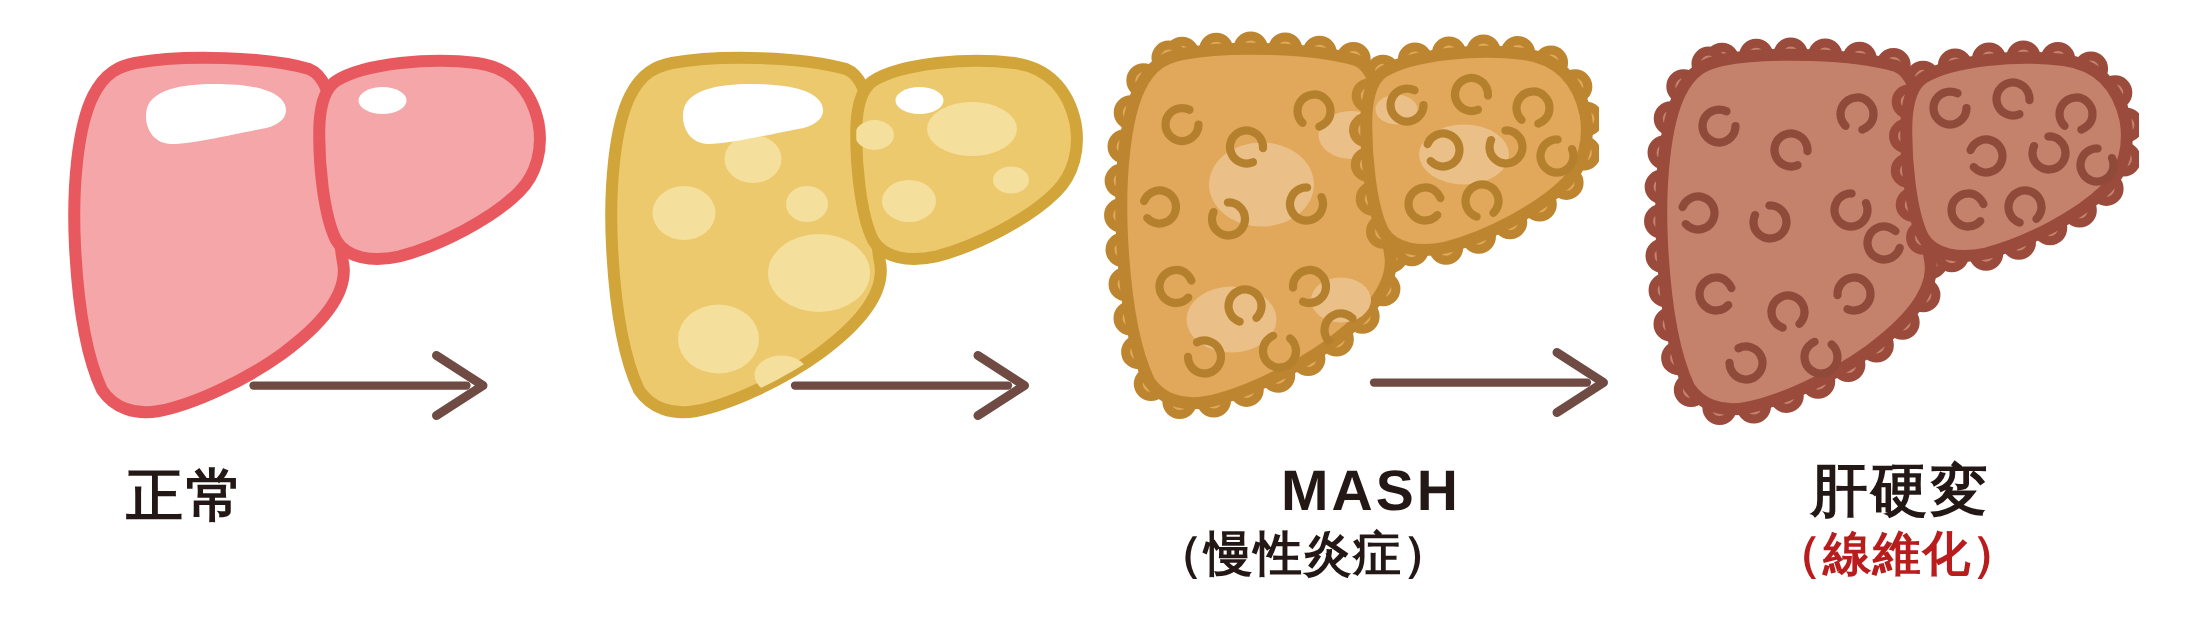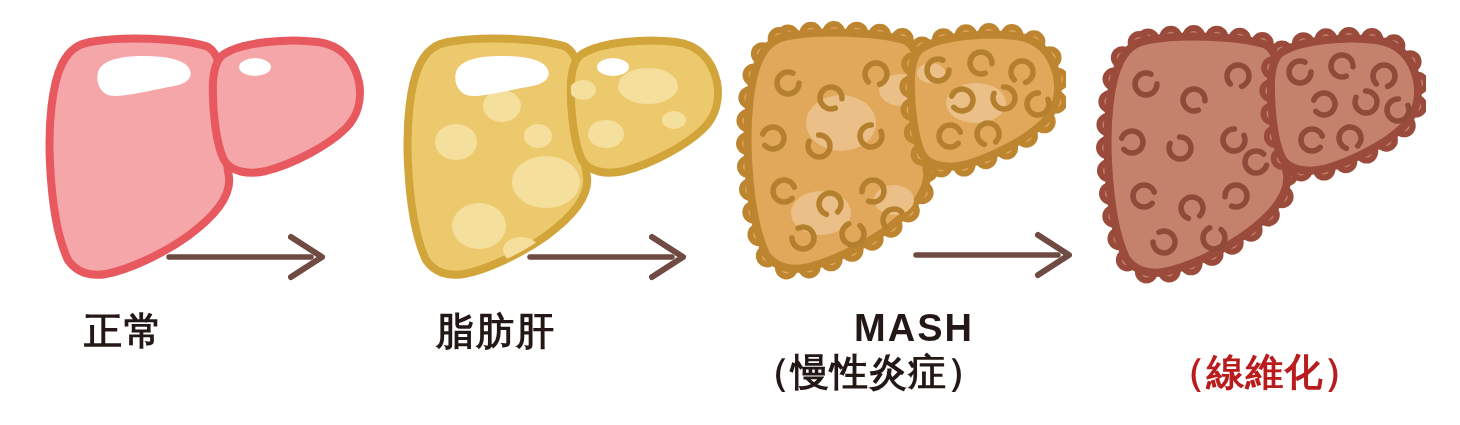--- a/index.html
+++ b/index.html
@@ -18,21 +18,21 @@
     font-weight:bold;
     font-size:38px;
     line-height:1.0;
     letter-spacing:2px;
     white-space:nowrap;
   }
   .stage-sublabel{
     position:absolute;
     transform:translateX(-50%);
     font-weight:bold;
-    font-size:38px;
+    font-size:32px;
     line-height:1.0;
     letter-spacing:1px;
     white-space:nowrap;
   }
 </style>
 </head>
 <body>
 
 <div class="canvas" style="background: rgb(255, 255, 255);">
 
@@ -276,18 +276,18 @@
   <svg class="arrow-svg" style="left:526px;top:233px;" width="164" height="48" viewBox="0 0 164 48">
     <line class="arrow-line" x1="4" y1="24" x2="146" y2="24" stroke-width="5.5" stroke-linecap="round" stroke="#6F4B43"></line>
     <polyline class="arrow-head" points="126,4 157,24 126,44" fill="none" stroke-width="6" stroke-linecap="round" stroke-linejoin="round" stroke="#6F4B43"></polyline>
   </svg>
   <svg class="arrow-svg" style="left:912px;top:231px;" width="164" height="48" viewBox="0 0 164 48">
     <line class="arrow-line" x1="4" y1="24" x2="146" y2="24" stroke-width="5.5" stroke-linecap="round" stroke="#6F4B43"></line>
     <polyline class="arrow-head" points="126,4 157,24 126,44" fill="none" stroke-width="6" stroke-linecap="round" stroke-linejoin="round" stroke="#6F4B43"></polyline>
   </svg>
 
   <div class="stage-label" style="left: 124px; top: 312px; color: rgb(35, 24, 21); text-align: right;">正常</div>
-  <div class="stage-label" style="left: 496px; top: 312px; color: rgb(35, 24, 21);">脂肪肝</div>
   <div class="stage-label" style="left: 914px; top: 309px; color: rgb(35, 24, 21);">MASH</div>
   <div class="stage-sublabel" style="left: 869px; top: 353px; color: rgb(35, 24, 21);">（慢性炎症）</div>
+  <div class="stage-label" style="left: 1267px; top: 309px; color: rgb(35, 24, 21);">肝硬変</div>
   <div class="stage-sublabel" style="left: 1265px; top: 353px; color: #b91c1c;">（線維化）</div>
 
 </div>
 
 </body></html>

